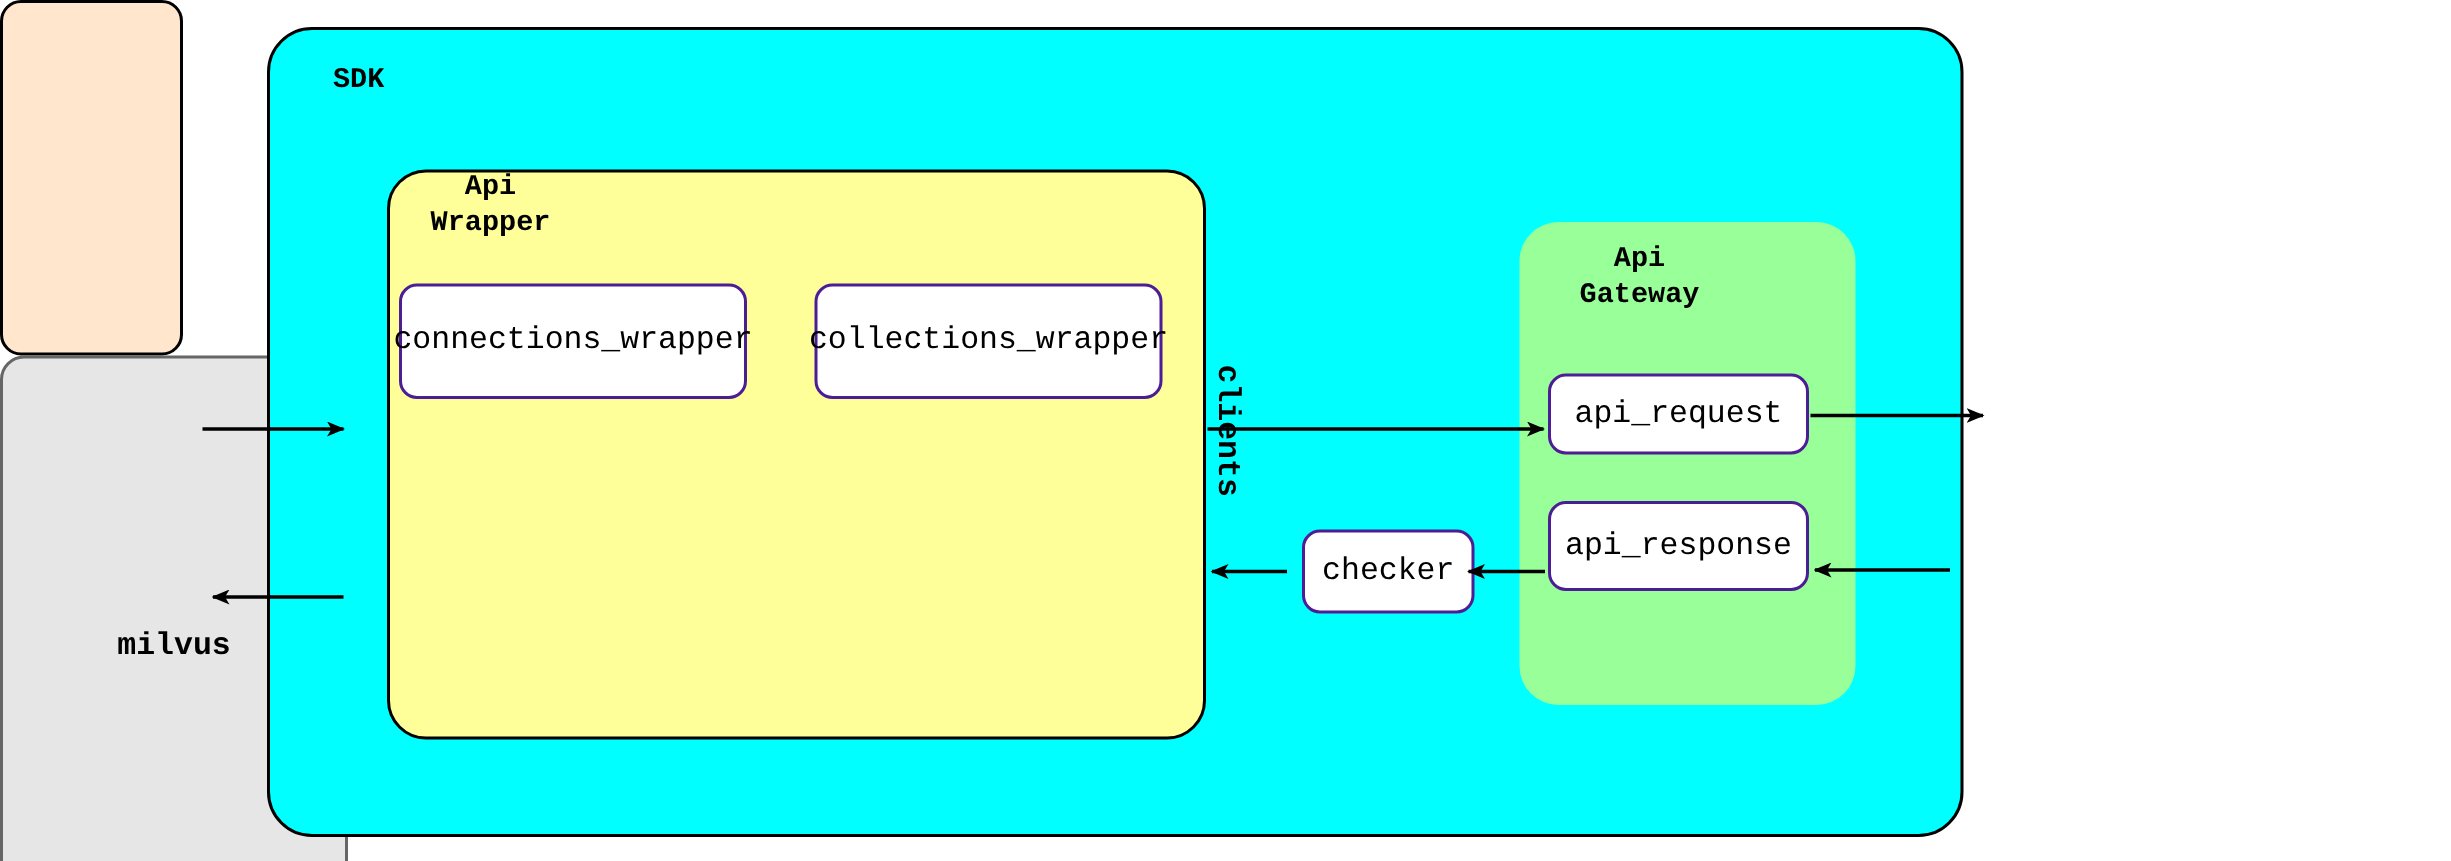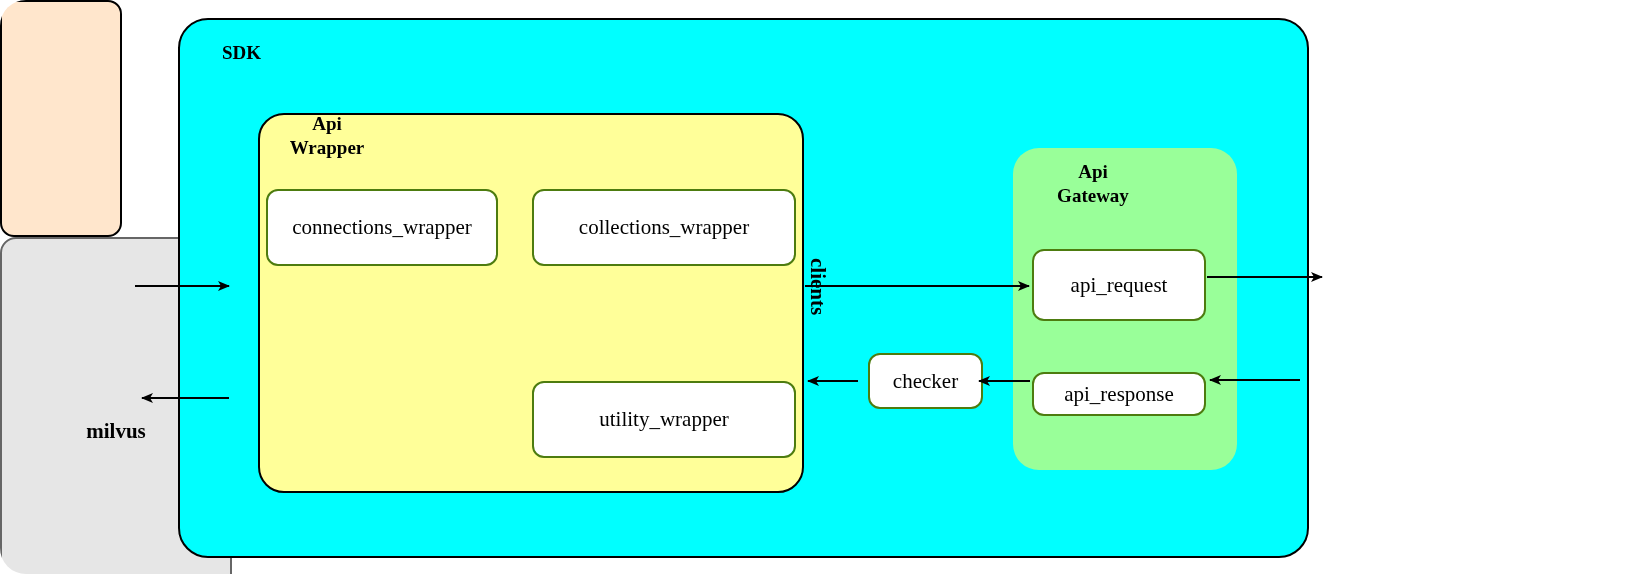--- a/index.html
+++ b/index.html
@@ -5,23 +5,22 @@
   html, body {
     margin: 0;
     padding: 0;
     background: #ffffff;
   }
   #canvas {
     position: relative;
     width: 1634px;
     height: 574px;
     background: #ffffff;
-    font-family: Liberation Serif, serif;
+    font-family: Liberation Mono, monospace;
     overflow: hidden;
-    border-radius: 26px;
   }
 
   
   .box {
     position: absolute;
     box-sizing: border-box;
     border: 2px solid #000000;
     border-radius: 14px;
   }
   .box-noborder {
@@ -83,53 +82,53 @@
   #api-gateway-title {
     left: 1018px;
     top: 160px;
     width: 150px;
     text-align: center;
   }
 
   
   .leaf {
     background: #ffffff;
-    border: 2px solid #4d7c0f;
+    border: 2px solid #4c1d95;
     border-radius: 12px;
     display: flex;
     align-items: center;
     justify-content: center;
     font-size: 21px;
     color: #000000;
     text-align: center;
   }
 
   .w-col-a { left: 266px; width: 232px; }
-  .w-col-b { left: 532px; width: 264px; }
+  .w-col-b { left: 543px; width: 232px; }
   .w-row-1 { top: 189px; height: 77px; }
   .w-row-2 { top: 285px; height: 77px; }
   .w-row-3 { top: 381px; height: 77px; }
 
   #checker-box {
     left: 868px;
     top: 353px;
     width: 115px;
     height: 56px;
   }
   #api-request-box {
     left: 1032px;
     top: 249px;
     width: 174px;
-    height: 72px;
+    height: 54px;
   }
   #api-response-box {
     left: 1032px;
-    top: 372px;
+    top: 334px;
     width: 174px;
-    height: 44px;
+    height: 60px;
   }
 
   
   #clients-box {
     left: 16px;
     top: 217px;
     width: 118px;
     height: 233px;
     background: #ffe6cc;
     border: 2px solid #000000;
@@ -188,21 +187,20 @@
   <div class="box-noborder" id="api-gateway-container"></div>
 
   <div class="container-title" id="sdk-title">SDK</div>
   <div class="container-title" id="api-wrapper-title">Api
 Wrapper</div>
   <div class="container-title" id="api-gateway-title">Api
 Gateway</div>
 
   <div class="box leaf w-col-a w-row-1">connections_wrapper</div>
   <div class="box leaf w-col-b w-row-1">collections_wrapper</div>
-  <div class="box leaf w-col-b w-row-3">utility_wrapper</div>
 
   <div class="box leaf" id="checker-box">checker</div>
 
   <div class="box leaf" id="api-request-box">api_request</div>
   <div class="box leaf" id="api-response-box">api_response</div>
 
   <div id="clients-box">
     <div id="clients-label">clients</div>
   </div>
 

